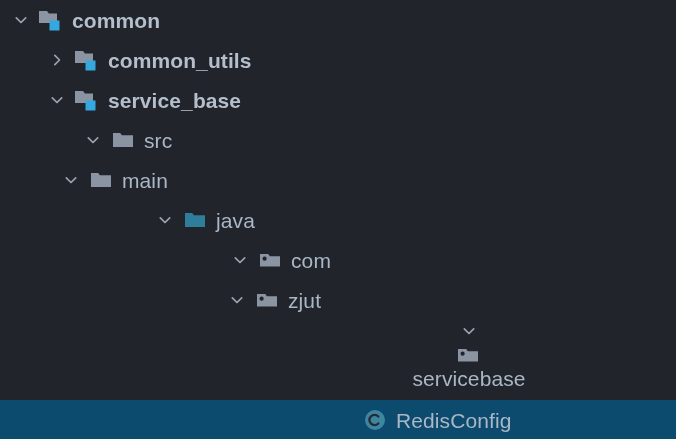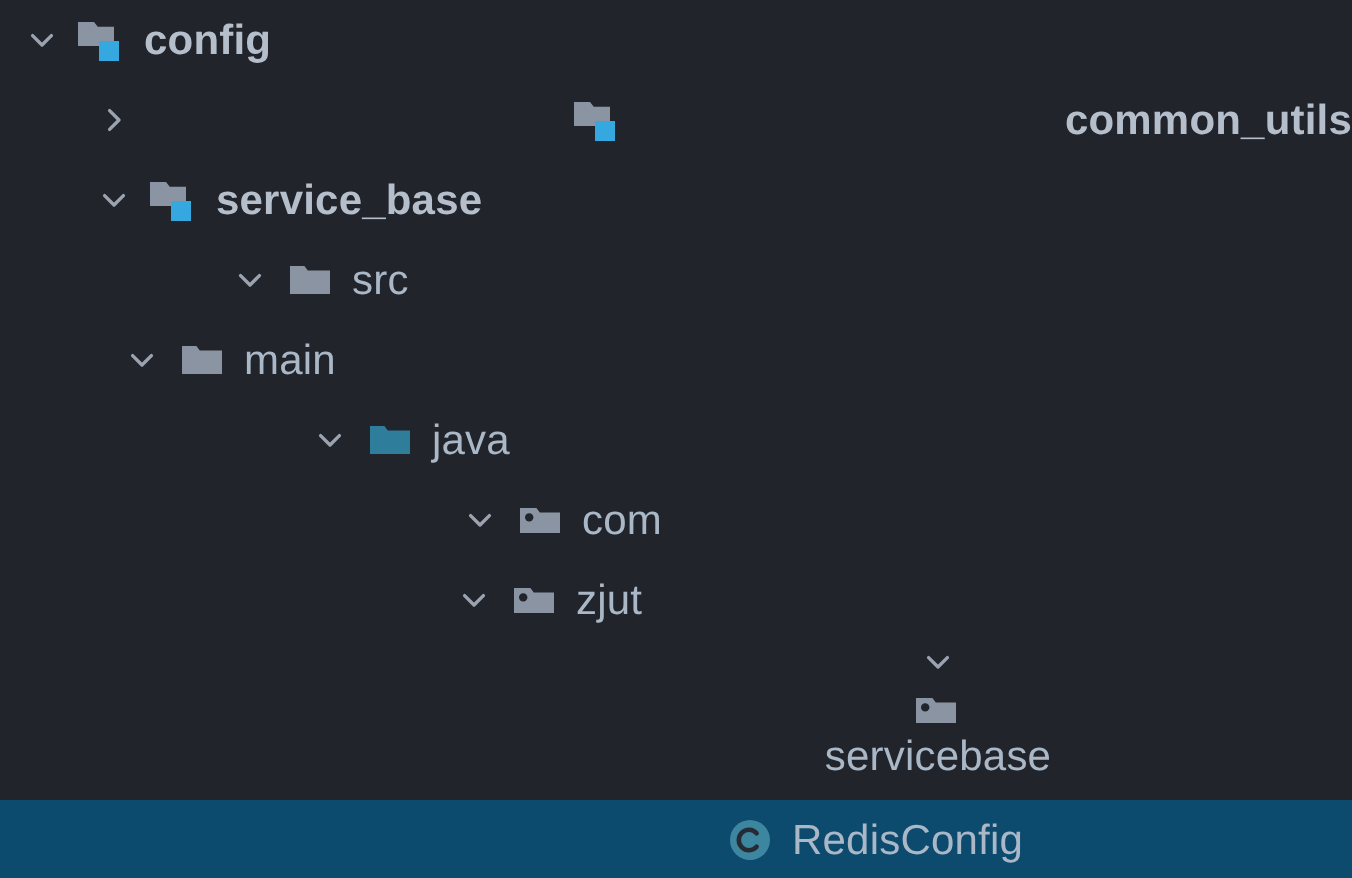--- a/index.html
+++ b/index.html
@@ -85,23 +85,23 @@
         <svg width="16" height="16" viewBox="0 0 16 16" aria-hidden="true">
           <path d="M3.3 5.8 L8 10.5 L12.7 5.8" fill="none" stroke="#9aa3af" stroke-width="1.7" stroke-linecap="round" stroke-linejoin="round"></path>
         </svg>
       </span>
       <span class="icon">
         <svg width="26" height="26" viewBox="0 0 26 26" aria-hidden="true">
           <path d="M1 4 h8 l1.9 2.4 H19 V16 H1 Z" fill="#8a94a2"></path>
           <rect x="11.5" y="13.5" width="10" height="10" fill="#35a8e0"></rect>
         </svg>
       </span>
-      <span class="label bold">config</span>
-    </div>
-    <div class="row" style="top: 40px; padding-left: 46px; justify-content: space-between;">
+      <span class="label bold">common</span>
+    </div>
+    <div class="row" style="top: 40px; padding-left: 46px;">
       <span class="twisty">
         <svg width="16" height="16" viewBox="0 0 16 16" aria-hidden="true">
           <path d="M5.8 3.3 L10.5 8 L5.8 12.7" fill="none" stroke="#9aa3af" stroke-width="1.7" stroke-linecap="round" stroke-linejoin="round"></path>
         </svg>
       </span>
       <span class="icon">
         <svg width="26" height="26" viewBox="0 0 26 26" aria-hidden="true">
           <path d="M1 4 h8 l1.9 2.4 H19 V16 H1 Z" fill="#8a94a2"></path>
           <rect x="11.5" y="13.5" width="10" height="10" fill="#35a8e0"></rect>
         </svg>
@@ -115,21 +115,21 @@
         </svg>
       </span>
       <span class="icon">
         <svg width="26" height="26" viewBox="0 0 26 26" aria-hidden="true">
           <path d="M1 4 h8 l1.9 2.4 H19 V16 H1 Z" fill="#8a94a2"></path>
           <rect x="11.5" y="13.5" width="10" height="10" fill="#35a8e0"></rect>
         </svg>
       </span>
       <span class="label bold">service_base</span>
     </div>
-    <div class="row" style="top: 120px; padding-left: 114px;">
+    <div class="row" style="top: 120px; padding-left: 82px;">
       <span class="twisty">
         <svg width="16" height="16" viewBox="0 0 16 16" aria-hidden="true">
           <path d="M3.3 5.8 L8 10.5 L12.7 5.8" fill="none" stroke="#9aa3af" stroke-width="1.7" stroke-linecap="round" stroke-linejoin="round"></path>
         </svg>
       </span>
       <span class="icon">
         <svg width="24" height="24" viewBox="0 0 24 24" aria-hidden="true">
           <path d="M2 5 h7.2 l1.7 2.2 H22 V19 H2 Z" fill="#8a94a2"></path>
         </svg>
       </span>

